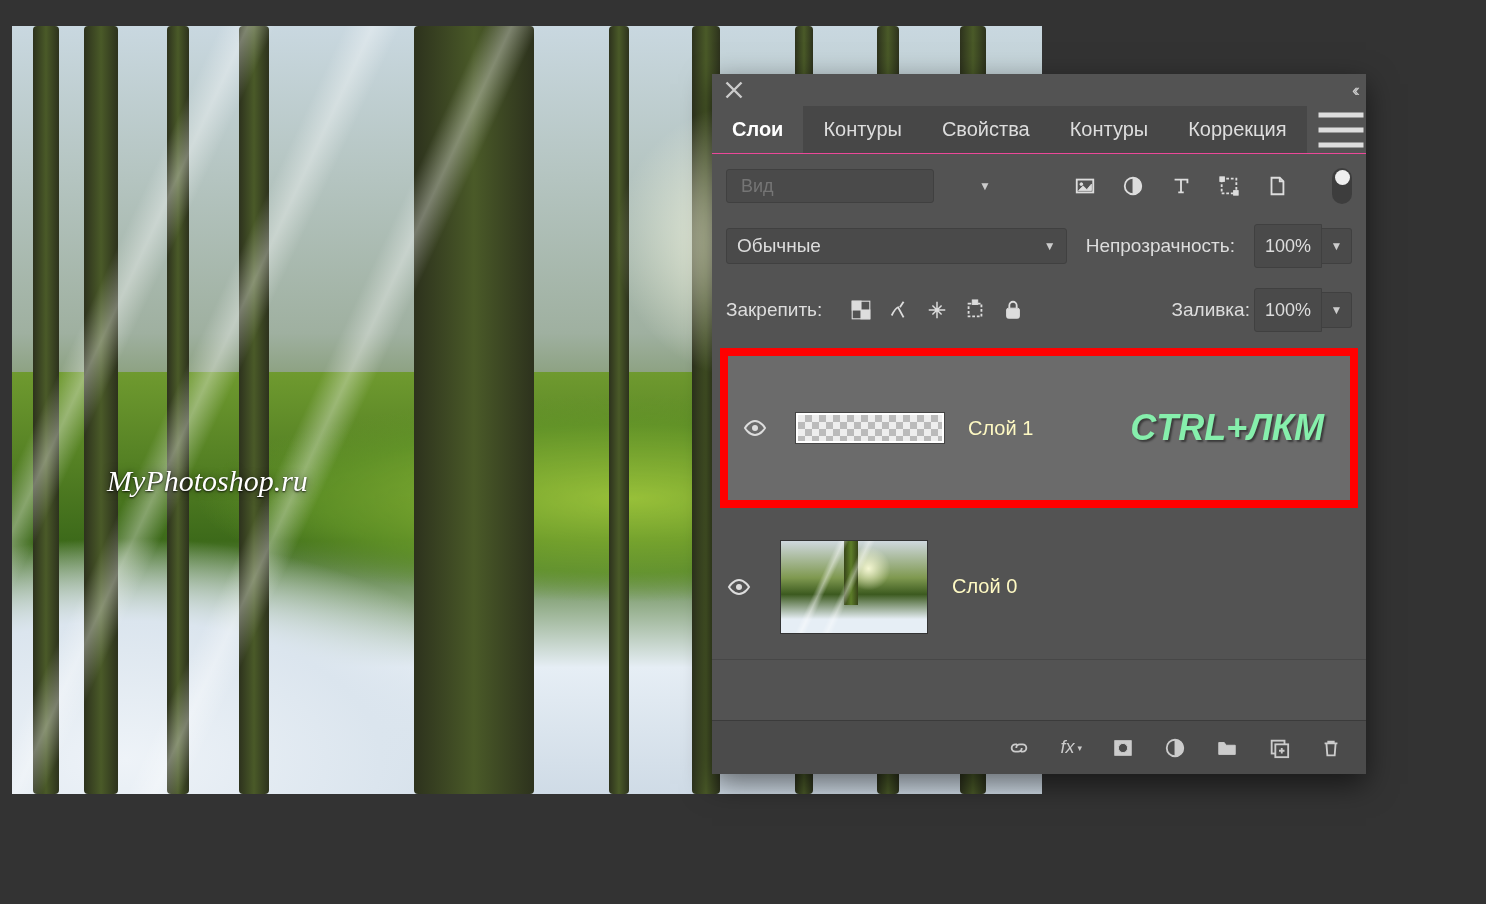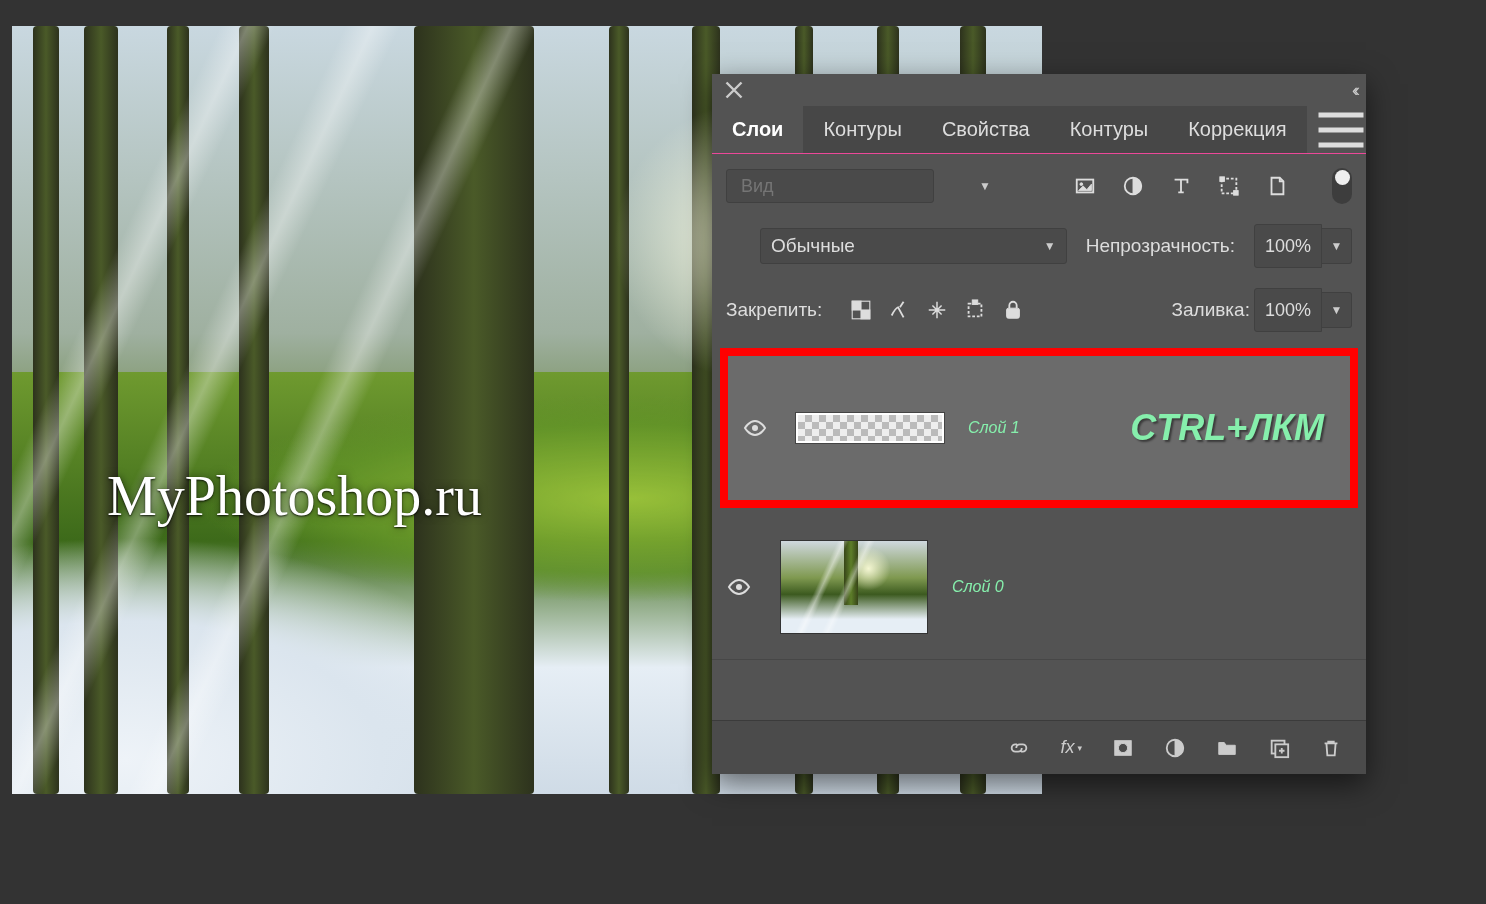--- a/index.html
+++ b/index.html
@@ -35,21 +35,21 @@
   }
   .canvas .rays {
     position:absolute; inset:0;
     background:
       linear-gradient(115deg, rgba(255,255,255,0) 15%, rgba(255,255,255,0.35) 17%, rgba(255,255,255,0) 19%),
       linear-gradient(115deg, rgba(255,255,255,0) 24%, rgba(255,255,255,0.35) 26%, rgba(255,255,255,0) 28%),
       linear-gradient(115deg, rgba(255,255,255,0) 34%, rgba(255,255,255,0.35) 36%, rgba(255,255,255,0) 38%),
       radial-gradient(circle at 72% 28%, rgba(255,255,230,0.9) 0%, rgba(255,255,230,0) 15%);
   }
   .watermark {
-    position:absolute; left:95px; top:438px; color:#fff; font-size:56px; 
+    position:absolute; left:95px; top:438px; color:#fff; font-size:30px; font-style:italic;
     text-shadow: 0 1px 2px rgba(0,0,0,0.8), 0 0 8px rgba(0,0,0,0.5);
     font-family: Georgia, 'Times New Roman', serif;
   }
 
   
   .panel {
     position:absolute; left:712px; top:74px; width:654px; height:700px;
     background:#535353; box-shadow:0 10px 28px rgba(0,0,0,0.55);
     display:flex; flex-direction:column;
   }
@@ -85,21 +85,21 @@
     width:20px; height:36px; border-radius:10px; background:#3d3d3d; position:relative; margin-left:18px;
   }
   .toggle::after{
     content:""; position:absolute; top:2px; left:2.5px; width:15px; height:15px; border-radius:50%; background:#eee;
   }
 
   .select {
     display:flex; align-items:center; justify-content:space-between; height:36px;
     border:1px solid #404040; background:#4a4a4a; border-radius:3px; padding:0 10px; min-width:150px;
   }
-  .select.wide { flex:1;margin-left:34px; }
+  .select.wide { flex:1; }
   .pctbox { display:flex; align-items:center; gap:0; }
   .pctbox .val {
     height:44px; border:1px solid #404040; background:#4a4a4a; border-radius:3px 0 0 3px;
     padding:0 10px; display:flex; align-items:center; min-width:64px; font-size:18px;
   }
   .pctbox .dd {
     height:36px; width:30px; border:1px solid #404040; border-left:none; background:#4a4a4a;
     border-radius:0 3px 3px 0; display:flex; align-items:center; justify-content:center;
   }
 
@@ -133,21 +133,21 @@
   .thumb.forest::before{
     content:""; position:absolute; left:43%; top:0; width:14px; height:70%;
     background:linear-gradient(90deg,#374418,#5d7e29,#374418);
   }
   .thumb.forest::after{
     content:""; position:absolute; inset:0;
     background:
       linear-gradient(115deg, rgba(255,255,255,0) 30%, rgba(255,255,255,0.45) 33%, rgba(255,255,255,0) 36%),
       linear-gradient(115deg, rgba(255,255,255,0) 44%, rgba(255,255,255,0.4) 47%, rgba(255,255,255,0) 50%);
   }
-  .layer-name { color:#86efac; font-size:16px;font-style:italic; }
+  .layer-name { color:#fef9c3; font-size:20px; }
   .annot { margin-left:auto; font-size:36px; font-weight:700; font-style:italic; color:#86efac; text-shadow:2px 2px 2px rgba(0,0,0,0.45); padding-right:6px; }
 
   .panel-footer {
     height:54px; border-top:1px solid #3b3b3b; display:flex; align-items:center; justify-content:flex-end;
     gap:30px; padding:0 24px; background:#4b4b4b;
   }
   .panel-footer svg { width:22px; height:22px; fill:#ccc; stroke:#ccc; }
   .fxlabel{ font-style:italic; color:#ccc; font-size:18px; display:flex; align-items:center; gap:3px;}
 </style>
 </head>

